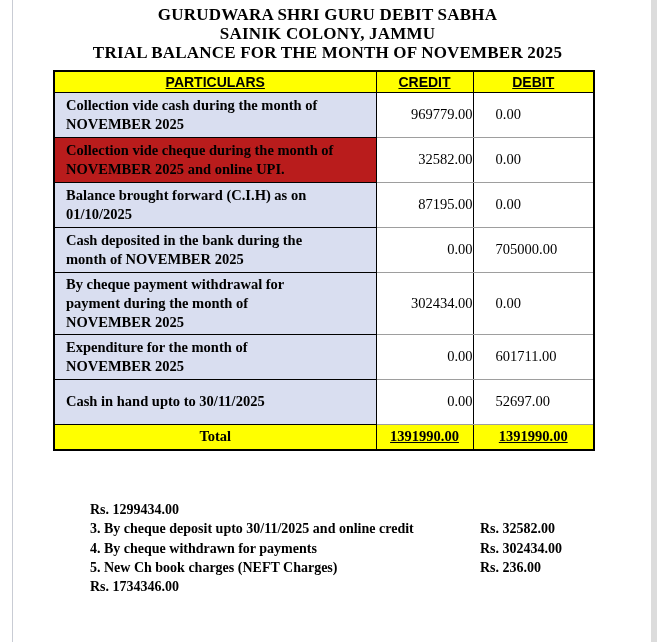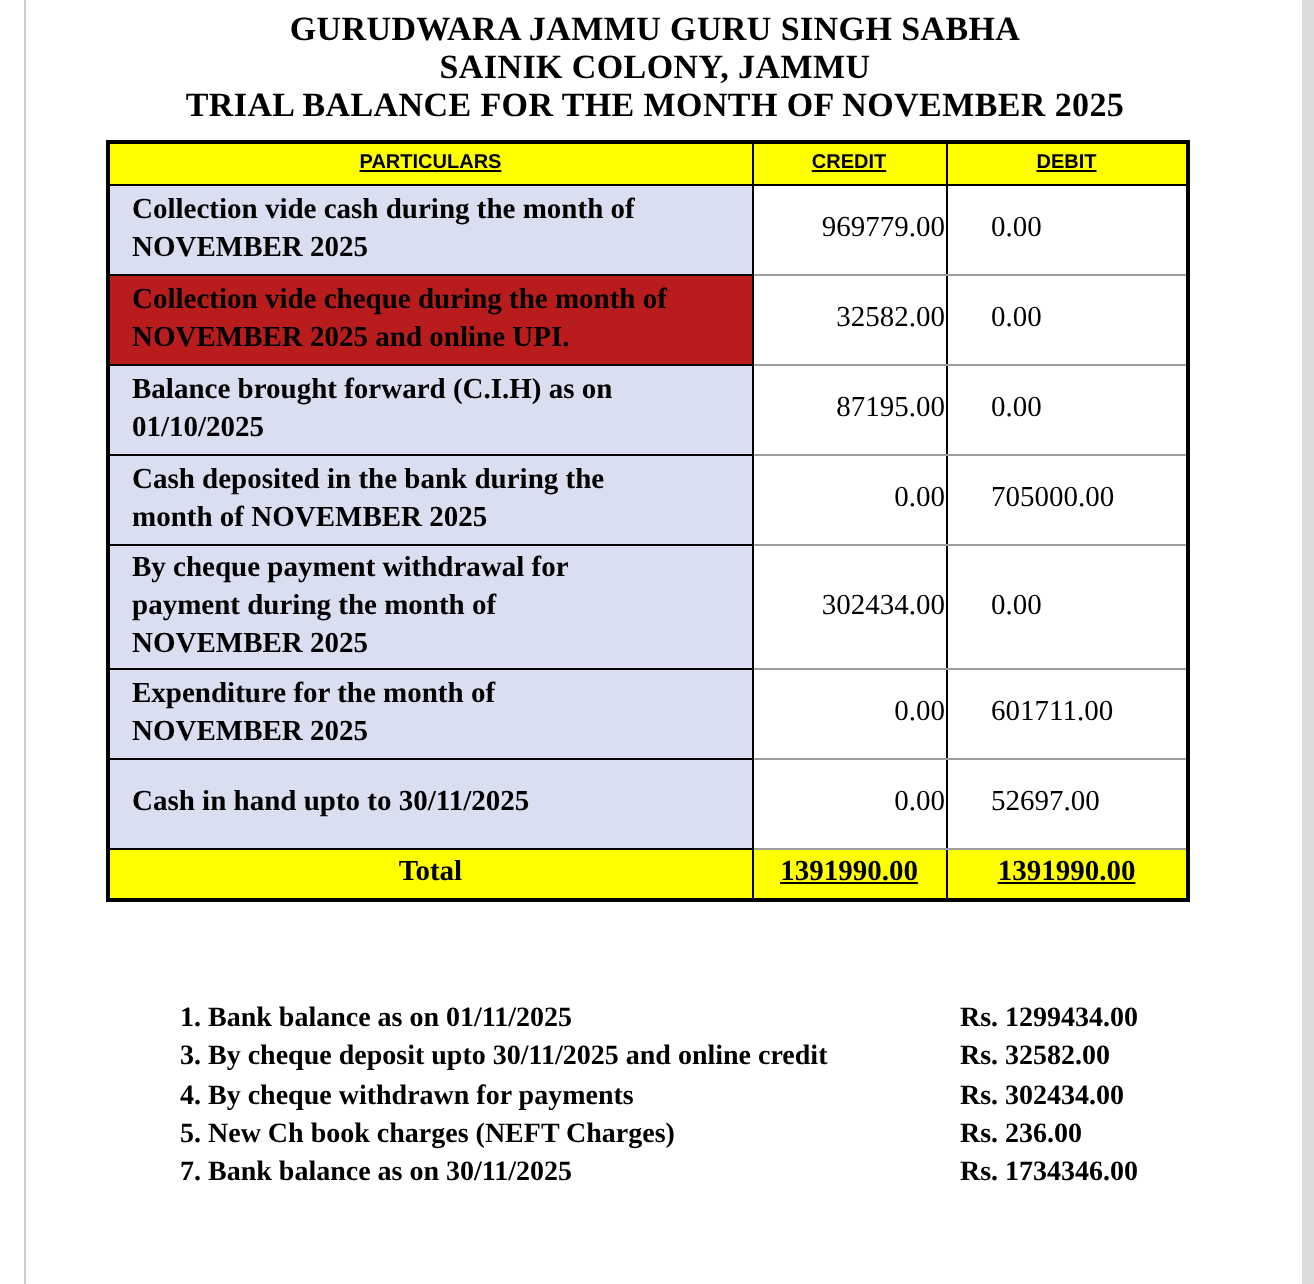--- a/index.html
+++ b/index.html
@@ -30,21 +30,21 @@
     position:absolute; left:53px; top:70px;
     width:540px; table-layout:fixed; border-collapse:collapse;
     border:2px solid #000;
   }
   col.c-part { width:322px; }
   col.c-cred { width:97px;  }
   col.c-deb  { width:121px; }
   th.col-head {
     height:21px;
     font-family:"Liberation Sans", sans-serif;
-    font-weight:bold; font-size:10px;
+    font-weight:bold; font-size:14px;
     text-decoration:underline; text-align:center; vertical-align:middle;
     border-left:1px solid #000; border-right:1px solid #000;
     border-bottom:1px solid #000;
   }
   tbody td { height:45px; vertical-align:middle; }
   td.part-cell {
     font-weight:bold; font-size:14.5px; line-height:19px;
     padding:2px 40px 2px 11px;
     border-left:1px solid #000; border-right:1px solid #000;
     border-bottom:1px solid #000;
@@ -72,21 +72,21 @@
   .note-label { width:390px; white-space:nowrap; }
   .note-amount { white-space:nowrap; }
 </style>
 </head>
 <body>
 
 <div class="page-edge-line"></div>
 <div class="scrollbar-strip"></div>
 
 <div class="title-block">
-  <div class="title-line">GURUDWARA JAMMU GURU SINGH SABHA</div>
+  <div class="title-line">GURUDWARA SHRI GURU DEBIT SABHA</div>
   <div class="title-line">SAINIK COLONY, JAMMU</div>
   <div class="title-line">TRIAL BALANCE FOR THE MONTH OF NOVEMBER 2025</div>
 </div>
 
 <table class="tb">
   <colgroup>
     <col class="c-part">
       <col class="c-cred">
       <col class="c-deb">
   </colgroup>
@@ -138,32 +138,30 @@
     <tr class="total-row">
       <td style="background: rgb(255, 255, 0); margin-top: 12px;">Total</td>
       <td style="background: rgb(255, 255, 0);"><span class="underlined">1391990.00</span></td>
       <td style="background: rgb(255, 255, 0);"><span class="underlined">1391990.00</span></td>
     </tr>
   </tfoot>
 </table>
 
 <div class="notes" id="notes">
     <div class="note-row">
-      <span class="note-label">1. Bank balance as on 01/11/2025</span>
       <span class="note-amount">Rs. 1299434.00</span>
     </div>
     <div class="note-row">
       <span class="note-label">3. By cheque deposit upto 30/11/2025 and online credit</span>
       <span class="note-amount">Rs. 32582.00</span>
     </div>
     <div class="note-row">
       <span class="note-label">4. By cheque withdrawn for payments</span>
       <span class="note-amount">Rs. 302434.00</span>
     </div>
     <div class="note-row">
       <span class="note-label">5. New Ch book charges (NEFT Charges)</span>
       <span class="note-amount">Rs. 236.00</span>
     </div>
     <div class="note-row">
-      <span class="note-label">7. Bank balance as on 30/11/2025</span>
       <span class="note-amount">Rs. 1734346.00</span>
     </div>
   </div>
 
 </body></html>

